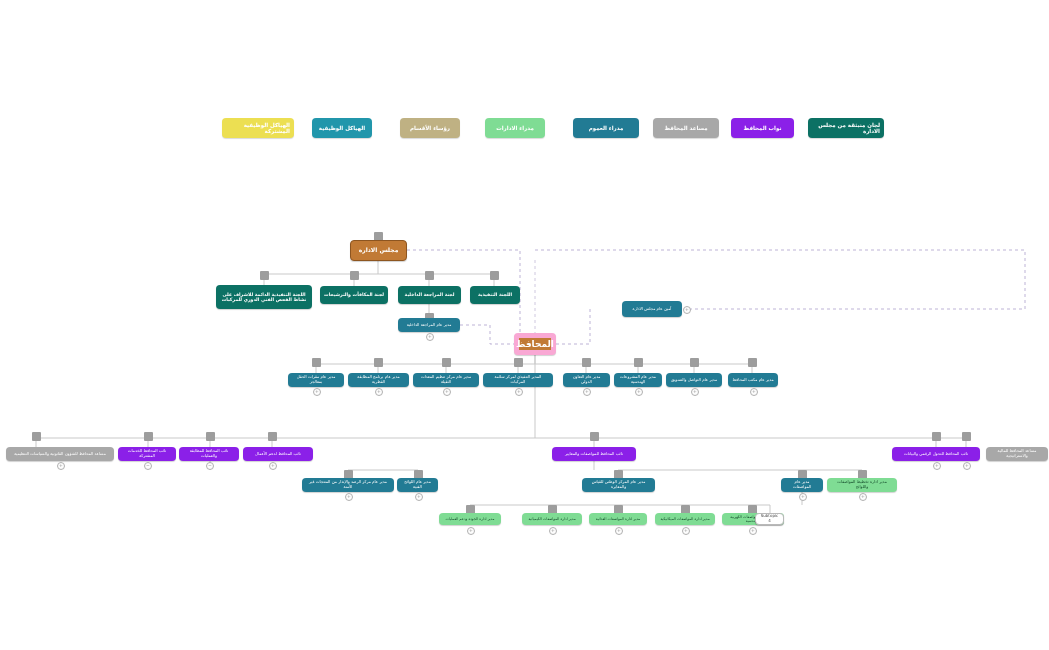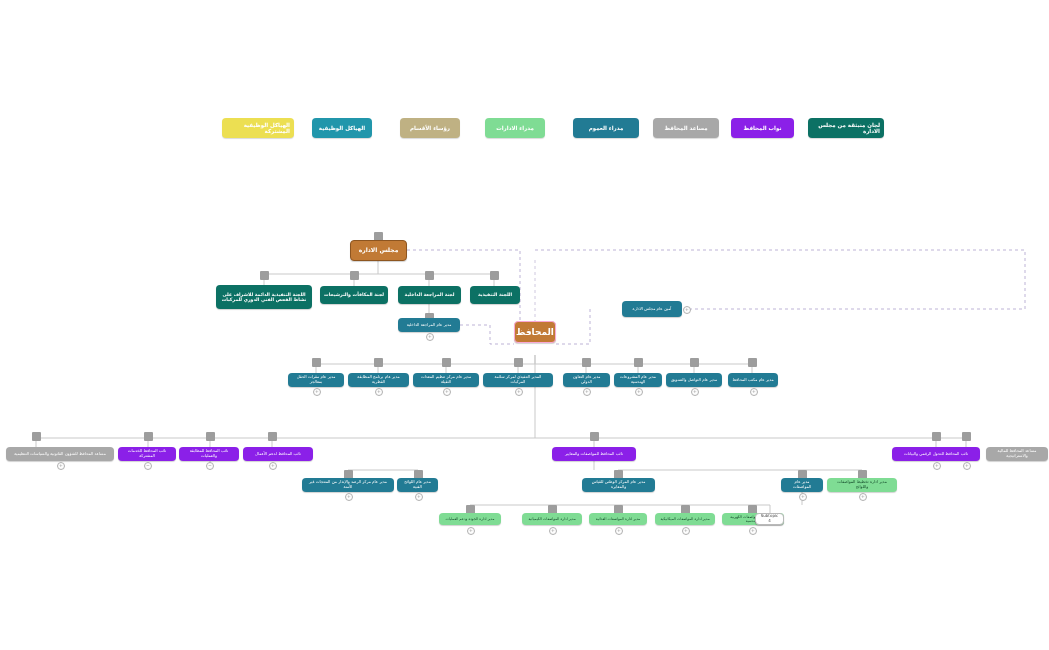--- a/index.html
+++ b/index.html
@@ -188,21 +188,21 @@
   <div class="node n-gm" style="left:398px;top:318px;width:62px;height:14px;background:#227b94;">
     <span>مدير عام المراجعة الداخلية</span>
   </div>
   <div class="toggle" style="left:426px;top:333px;">+</div>
 
   <div class="node n-gm" style="left:622px;top:301px;width:60px;height:16px;background:#227b94;">
     <span>أمين عام مجلس الادارة</span>
   </div>
   <div class="toggle" style="left:683px;top:306px;">+</div>
 
-  <div class="node n-root" style="left:514px;top:321px;width:42px;height:22px;background:#c17a35;border:1px solid #f9a8d4;">
+  <div class="node n-root" style="left:514px;top:333px;width:42px;height:22px;background:#c17a35;border:5px solid #f9a8d4;">
     <span>المحافظ</span>
   </div>
 
   <div class="handle" style="left:748px;top:358px;"></div>
   <div class="node n-gm" style="left:728px;top:373px;width:50px;height:14px;background:#227b94;">
     <span>مدير عام مكتب المحافظ</span>
   </div>
   <div class="toggle" style="left:750px;top:388px;">+</div>
 
   <div class="handle" style="left:690px;top:358px;"></div>

